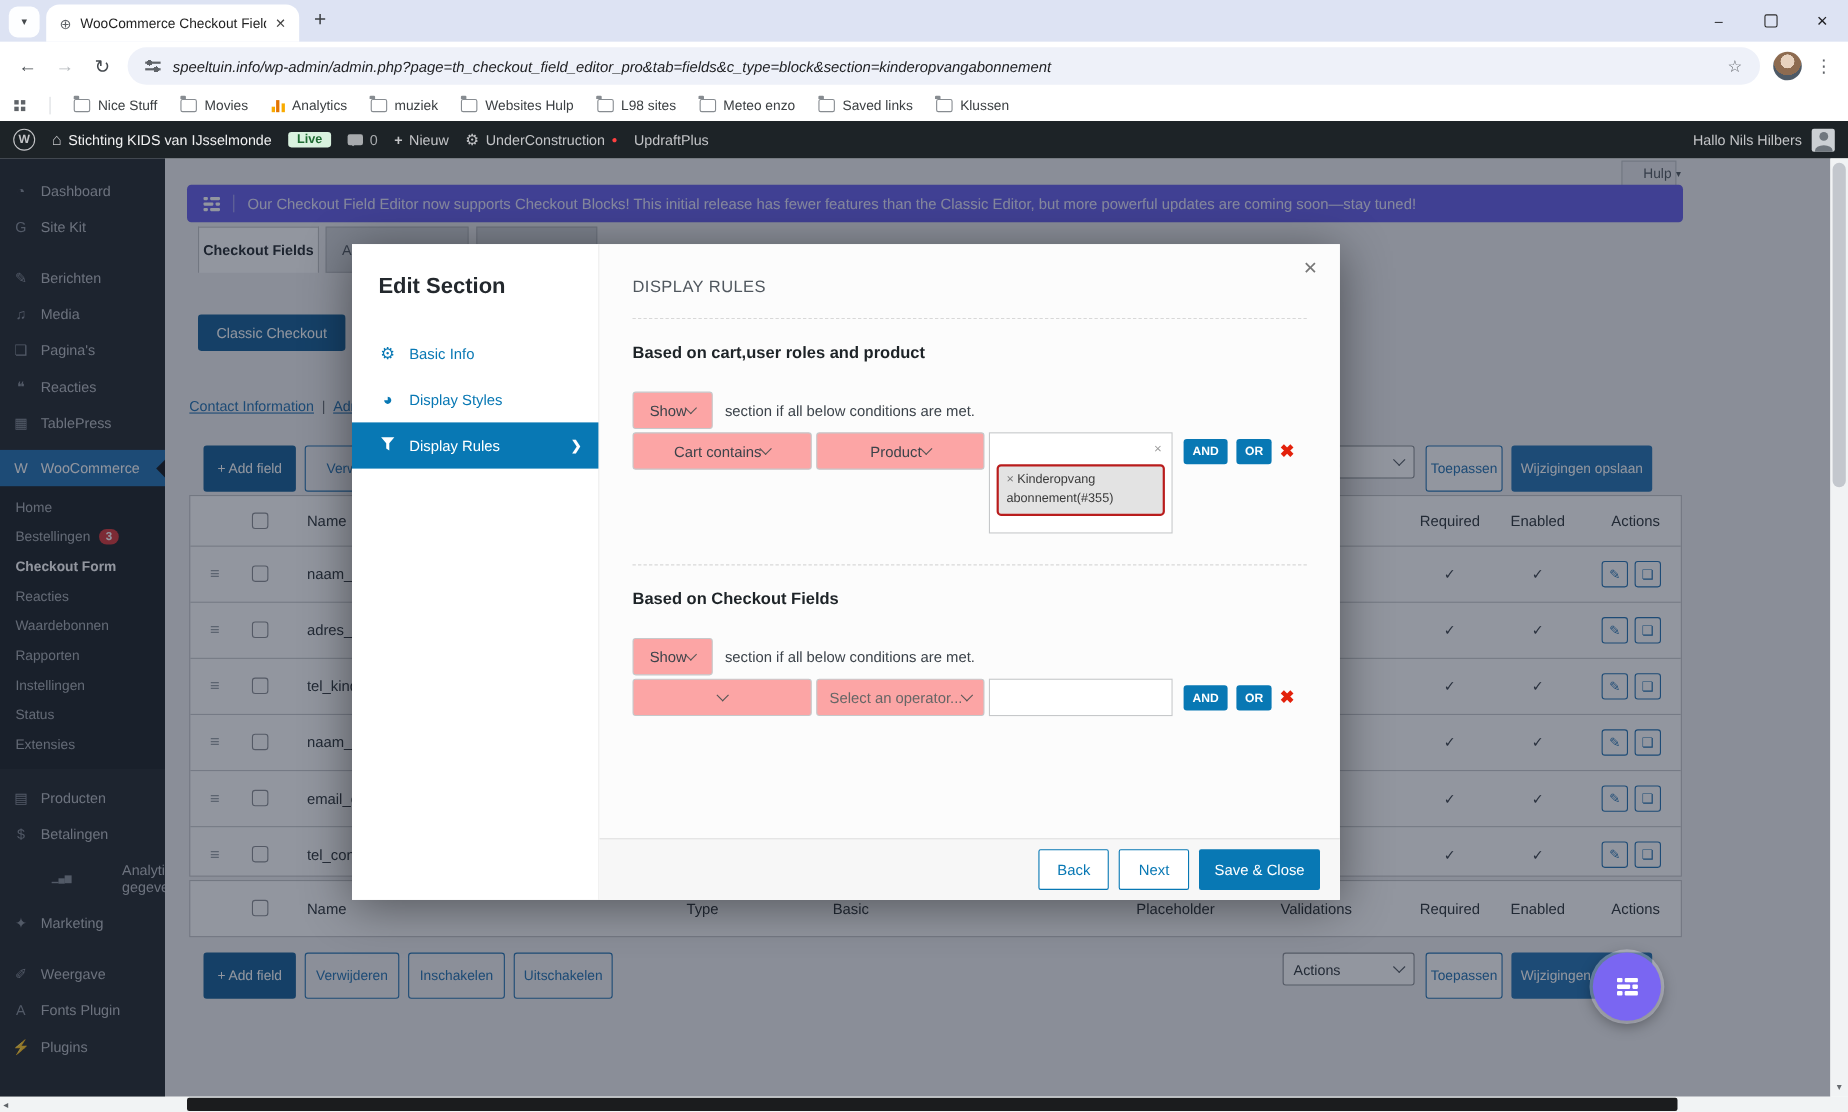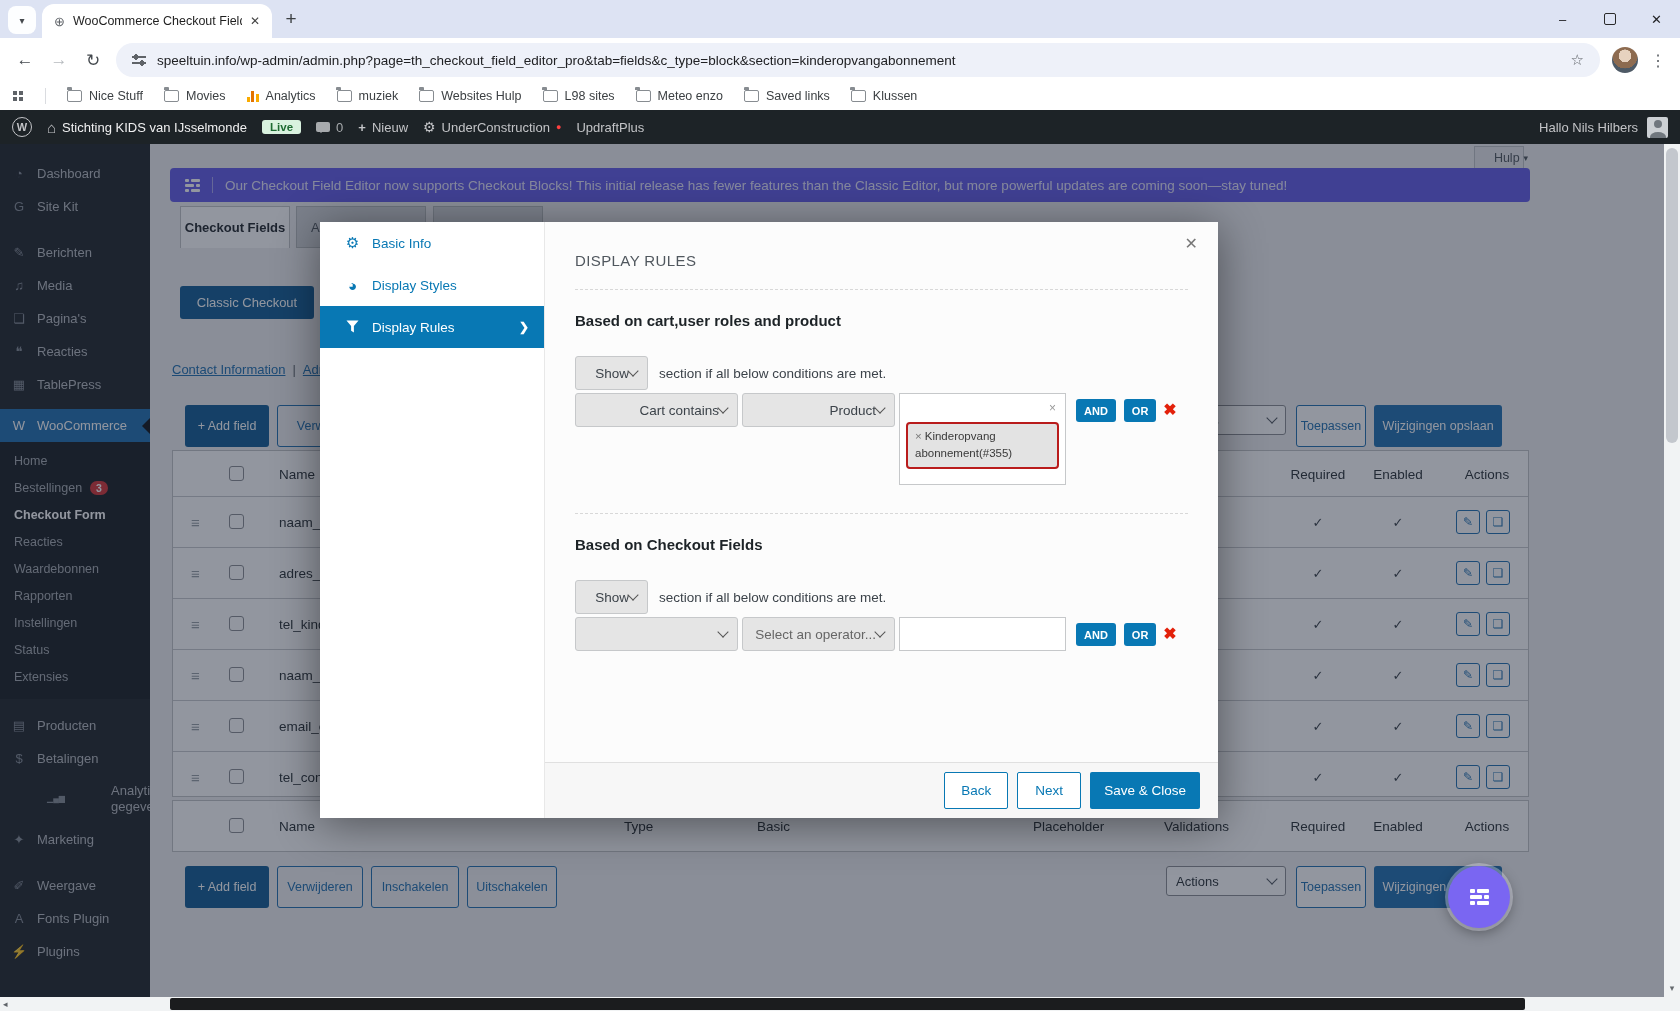--- a/index.html
+++ b/index.html
@@ -20,21 +20,21 @@
   .restoreglyph{width:10px;height:10px;border:1.3px solid #2a2a2a;border-radius:2px;}
   .toolbar{height:44px;background:#fff;display:flex;align-items:center;gap:12px;padding:0 14px;}
   .navic{font-size:17px;color:#454a4f;width:22px;text-align:center;}
   .navic.fwd{color:#b6babe;}
   .urlbar{flex:1;height:34px;border-radius:17px;background:#eef1f9;display:flex;align-items:center;gap:11px;padding:0 16px;font-size:13.5px;color:#202124;}
   .tune{width:14px;height:12px;background:
     linear-gradient(#5f6368,#5f6368) 0 2px/14px 2px no-repeat,
     linear-gradient(#5f6368,#5f6368) 0 8px/14px 2px no-repeat,
     radial-gradient(circle 2.6px at 4px 3px,#5f6368 99%,transparent) ,
     radial-gradient(circle 2.6px at 10px 9px,#5f6368 99%,transparent);}
-  .urltext{white-space:nowrap;overflow:hidden;flex:1;}
+  .urltext{white-space:nowrap;overflow:hidden;flex:1;font-style:italic;}
   .star{font-size:15px;color:#5f6368;}
   .avatar{width:26px;height:26px;border-radius:50%;background:radial-gradient(circle at 50% 34%,#e7d2bf 0 29%,#8d6b50 30% 58%,#4e5a66 59%);}
   .kebab{font-size:16px;color:#5f6368;letter-spacing:0;}
   .bookmarks{height:28px;background:#fff;border-bottom:1px solid #e8eaed;display:flex;align-items:center;gap:21px;padding:0 12px;font-size:12.5px;color:#3c4043;}
   .bm{display:flex;align-items:center;gap:7px;white-space:nowrap;}
   .folder{width:13px;height:10px;border:1.4px solid #878c91;border-radius:2px;position:relative;flex:none;}
   .folder::before{content:"";position:absolute;top:-4px;left:-1.4px;width:5px;height:2.5px;background:#878c91;border-radius:1px 1px 0 0;}
   .ga{display:flex;align-items:flex-end;gap:1.5px;height:11px;flex:none;}
   .ga i{width:3px;background:#f9ab00;display:block;}
   .ga i:nth-child(1){height:5px;}.ga i:nth-child(2){height:11px;background:#e37400;}.ga i:nth-child(3){height:8px;}
@@ -126,21 +126,21 @@
   .mnav{height:42px;display:flex;align-items:center;gap:11px;padding-left:24px;color:#0878b4;font-size:13.5px;}
   .mnav .nicon{width:17px;font-size:15px;text-align:center;flex:none;}
   .mnav.active{background:#0878b4;color:#fff;padding-right:15px;}
   .mnav .chevr{margin-left:auto;font-size:12px;font-weight:bold;}
   .mright{flex:1;position:relative;background:#fcfcfc;padding:20px 30px 0;box-sizing:border-box;}
   .mclose{position:absolute;top:12px;right:20px;font-size:16px;color:#777;}
   .msection{font-size:15px;color:#50575e;letter-spacing:.4px;margin:10px 0 20px;}
   .mdashed{border-top:1px dashed #d8d8d8;}
   .mhead{font-size:15px;font-weight:bold;color:#1d2327;margin-top:22px;}
   .showrow{display:flex;align-items:center;gap:11px;margin-top:27px;}
-  .mselect{height:34px;background:#e5e5e5;border:1px solid #c6c8ca;border-radius:3px;display:flex;align-items:center;justify-content:flex-end;padding:0 10px;font-size:13.5px;color:#3c434a;box-sizing:border-box;}
+  .mselect{height:34px;background:#fca5a5;border:1px solid #c6c8ca;border-radius:3px;display:flex;align-items:center;justify-content:center;padding:0 10px;font-size:13.5px;color:#3c434a;box-sizing:border-box;}
   .mchev{width:7px;height:7px;border-right:1.8px solid #555;border-bottom:1.8px solid #555;transform:rotate(45deg);margin-top:-4px;flex:none;}
   .w73{width:73px;}.w163{width:163px;flex:none;}.w153{width:153px;flex:none;}
   .condtext{font-size:13.5px;color:#3c434a;}
   .rulerow{display:flex;align-items:flex-start;gap:4px;margin-top:3px;}
   .multibox{width:167px;height:92px;border:1px solid #c6c8ca;background:#fff;position:relative;box-sizing:border-box;flex:none;}
   .boxx{position:absolute;top:7px;right:9px;color:#999;font-size:12px;}
   .chip{margin:28px 6px 0;background:#e3e3e3;border:2px solid #b91c1c;border-radius:4px;padding:4px 7px;font-size:11.5px;color:#3a3a3a;line-height:1.5;}
   .chip .cx{color:#777;margin-right:3px;}
   .minput{width:167px;height:34px;border:1px solid #c6c8ca;background:#fff;box-sizing:border-box;flex:none;}
   .andor{height:23px;padding:0 8px;background:#0878b4;color:#fff;font-size:11px;font-weight:bold;border-radius:3px;display:flex;align-items:center;margin-top:6px;}
@@ -570,20 +570,21 @@
           </i>
           <i>
             <b class="w3"></b>
             <b class="w8"></b>
           </i>
       </span>
     </div>
 
     <div class="modal">
       <div class="mleft">
+        <div class="mtitle" data-bind="modal.title">Edit Section</div>
         <div class="mnav">
           <span class="nicon" data-bind="icons.basic_info">⚙</span>
           <span data-bind="modal.nav.0">Basic Info</span>
         </div>
         <div class="mnav">
           <span class="nicon" data-bind="icons.display_styles">◕</span>
           <span data-bind="modal.nav.1">Display Styles</span>
         </div>
         <div class="mnav active">
           <span class="nicon"><svg width="13" height="13" viewBox="0 0 14 14">

